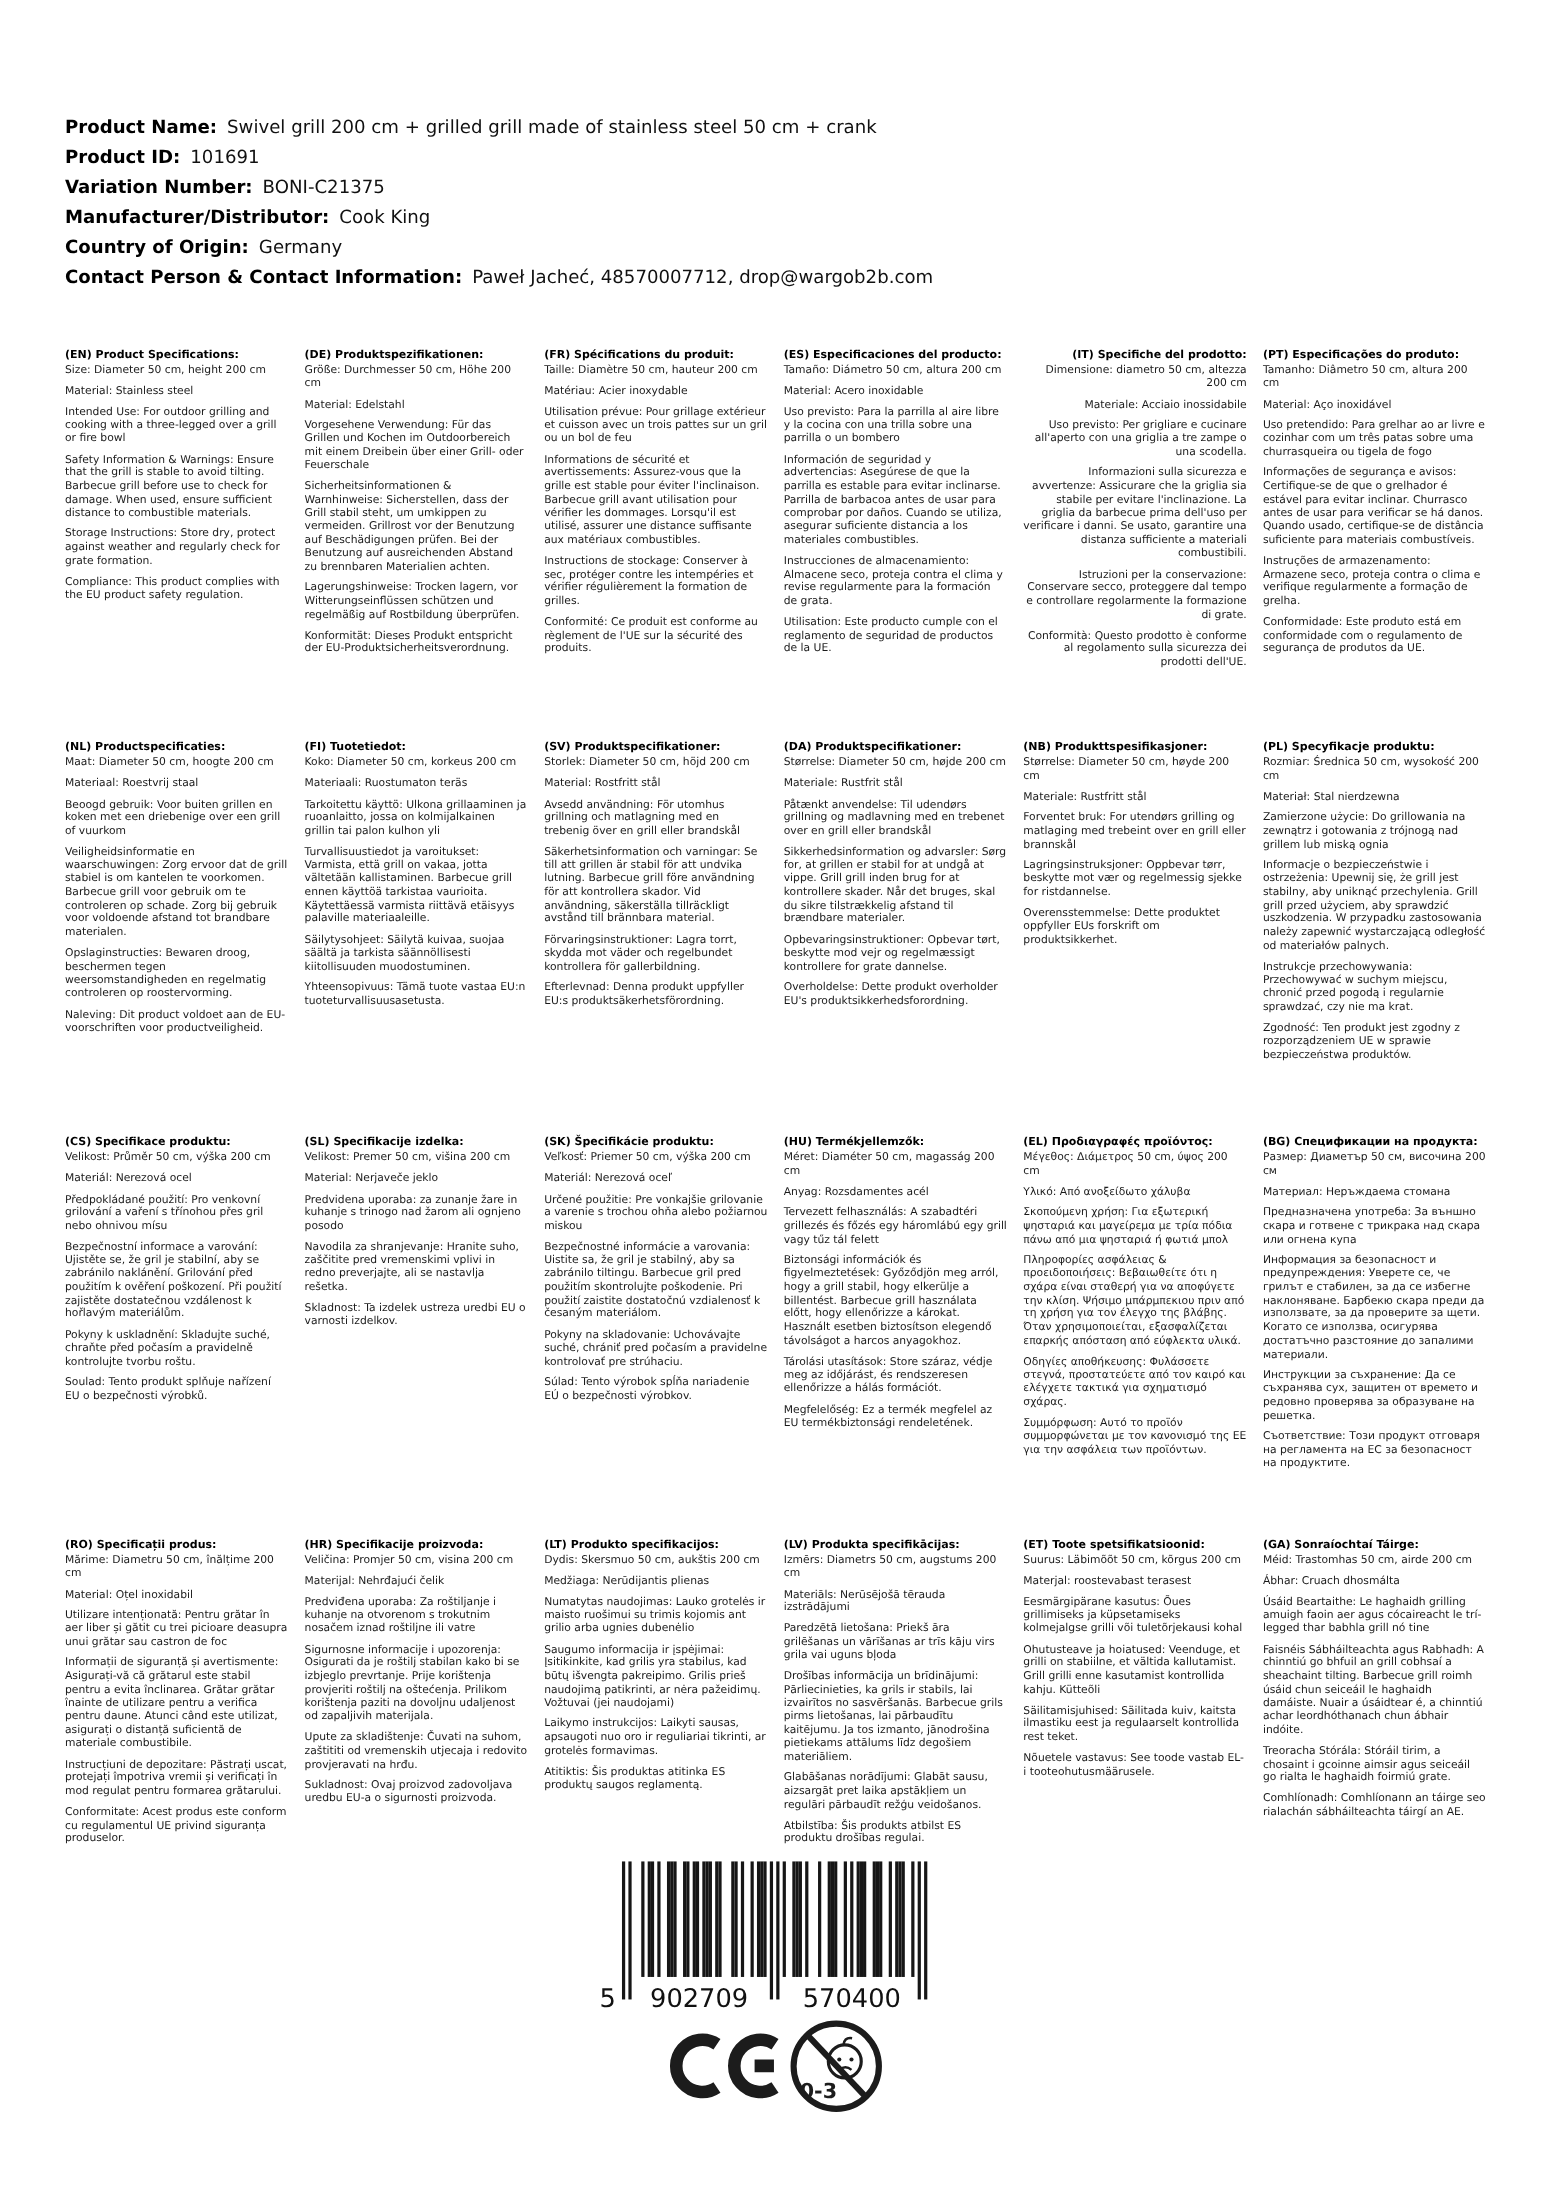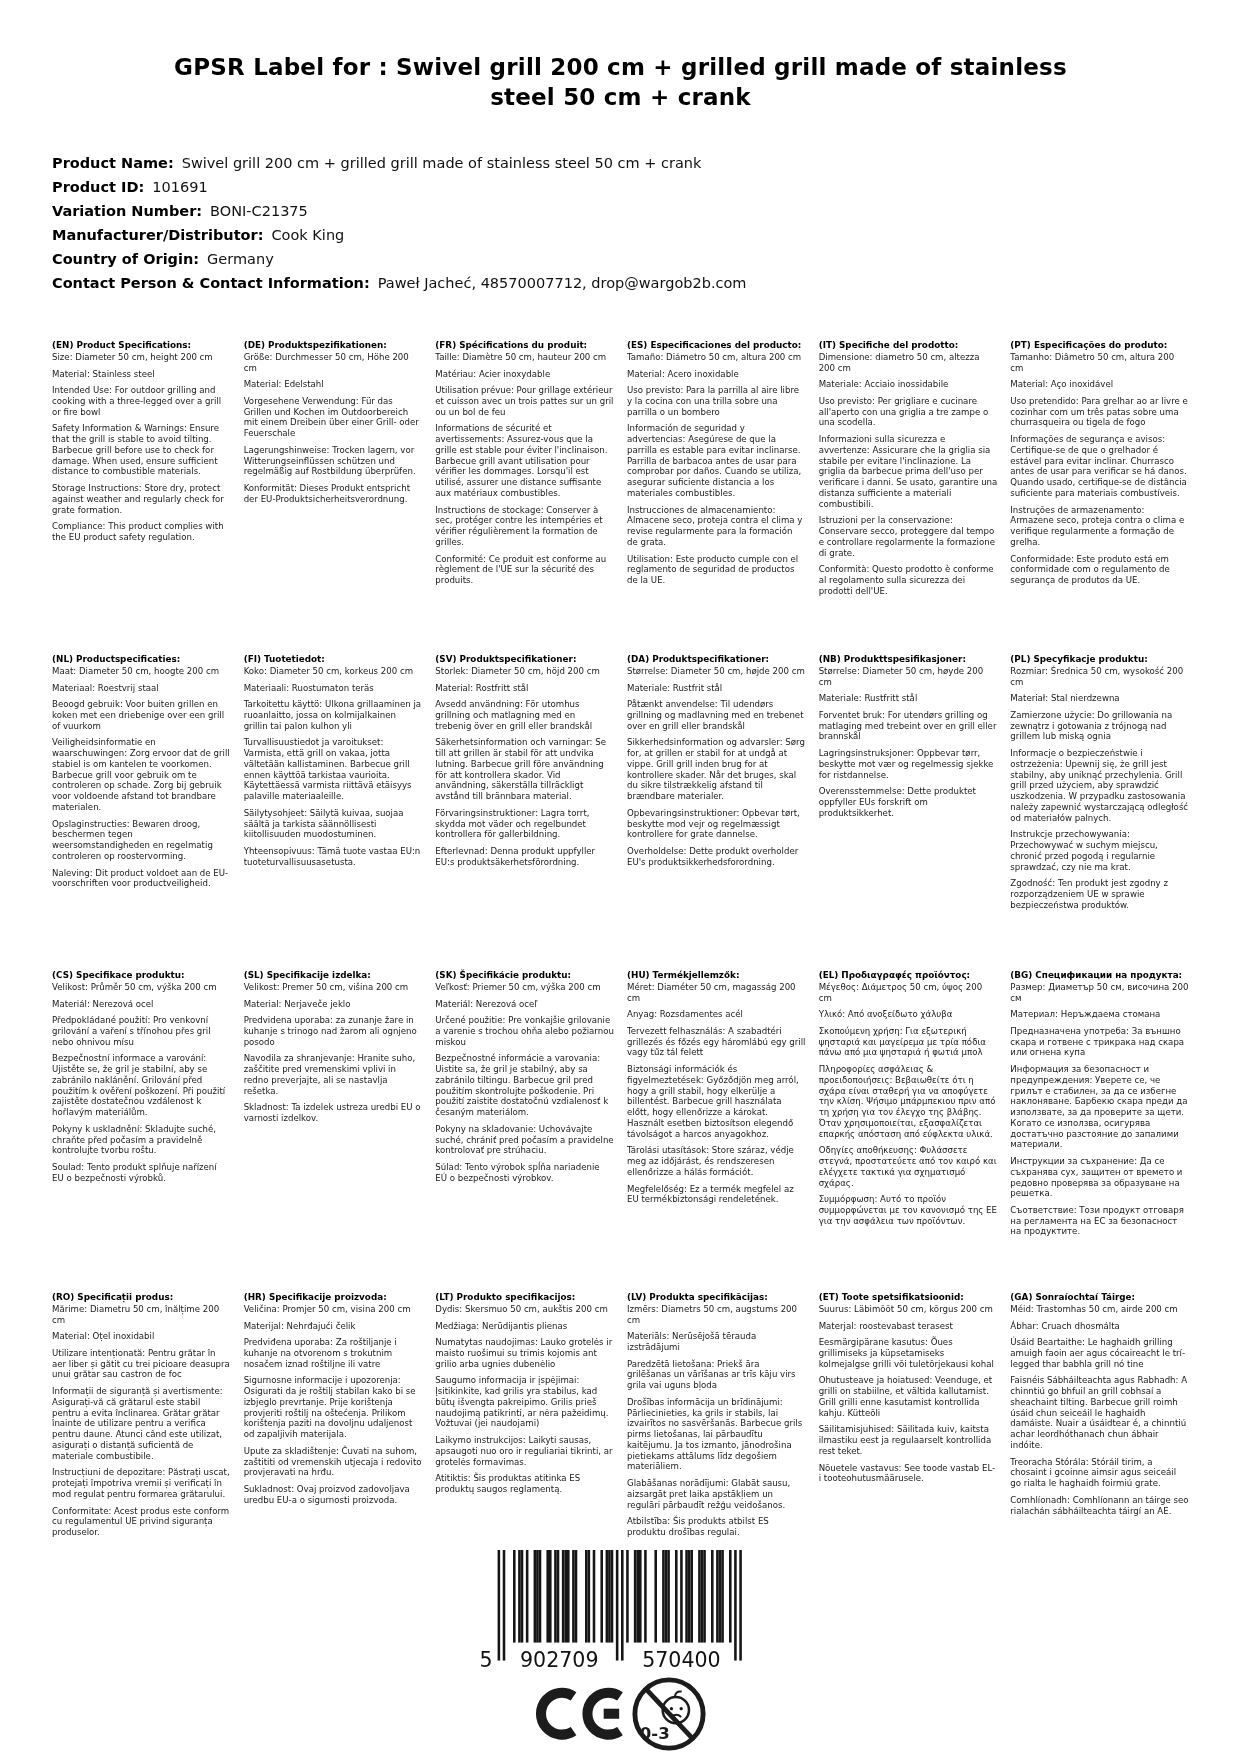--- a/index.html
+++ b/index.html
@@ -29,21 +29,20 @@
   .barcode-svg text{font-family:"DejaVu Sans",sans-serif;font-size:16px;fill:#111;}
   .marks-row{display:flex;align-items:center;margin-top:2px;}
   .icon-svg{display:block;}
   .sr-only{position:absolute;width:1px;height:1px;overflow:hidden;clip:rect(0 0 0 0);white-space:nowrap;}
 </style>
 </head>
 <body>
 
 <div class="page">
 
-  <h1 class="title">GPSR Label for : Swivel grill 200 cm + grilled grill made of stainless steel 50 cm + crank</h1>
 
   <div class="product-info">
     <p class="info-row">
       <span class="info-label">Product Name:</span><span class="info-value">Swivel grill 200 cm + grilled grill made of stainless steel 50 cm + crank</span>
     </p>
     <p class="info-row">
       <span class="info-label">Product ID:</span><span class="info-value">101691</span>
     </p>
     <p class="info-row">
       <span class="info-label">Variation Number:</span><span class="info-value">BONI-C21375</span>
@@ -67,20 +66,21 @@
         <p>Intended Use: For outdoor grilling and cooking with a three-legged over a grill or fire bowl</p>
         <p>Safety Information &amp; Warnings: Ensure that the grill is stable to avoid tilting. Barbecue grill before use to check for damage. When used, ensure sufficient distance to combustible materials.</p>
         <p>Storage Instructions: Store dry, protect against weather and regularly check for grate formation.</p>
         <p>Compliance: This product complies with the EU product safety regulation.</p>
       </div>
       <div class="lang-block" style="min-height: 314px;">
         <div class="lang-title">(DE) Produktspezifikationen:</div>
         <p>Größe: Durchmesser 50 cm, Höhe 200 cm</p>
         <p>Material: Edelstahl</p>
         <p>Vorgesehene Verwendung: Für das Grillen und Kochen im Outdoorbereich mit einem Dreibein über einer Grill- oder Feuerschale</p>
+        <p>Sicherheitsinformationen &amp; Warnhinweise: Sicherstellen, dass der Grill stabil steht, um umkippen zu vermeiden. Grillrost vor der Benutzung auf Beschädigungen prüfen. Bei der Benutzung auf ausreichenden Abstand zu brennbaren Materialien achten.</p>
         <p>Lagerungshinweise: Trocken lagern, vor Witterungseinflüssen schützen und regelmäßig auf Rostbildung überprüfen.</p>
         <p>Konformität: Dieses Produkt entspricht der EU-Produktsicherheitsverordnung.</p>
       </div>
       <div class="lang-block" style="min-height: 314px;">
         <div class="lang-title">(FR) Spécifications du produit:</div>
         <p>Taille: Diamètre 50 cm, hauteur 200 cm</p>
         <p>Matériau: Acier inoxydable</p>
         <p>Utilisation prévue: Pour grillage extérieur et cuisson avec un trois pattes sur un gril ou un bol de feu</p>
         <p>Informations de sécurité et avertissements: Assurez-vous que la grille est stable pour éviter l'inclinaison. Barbecue grill avant utilisation pour vérifier les dommages. Lorsqu'il est utilisé, assurer une distance suffisante aux matériaux combustibles.</p>
         <p>Instructions de stockage: Conserver à sec, protéger contre les intempéries et vérifier régulièrement la formation de grilles.</p>
@@ -88,21 +88,21 @@
       </div>
       <div class="lang-block" style="min-height: 314px;">
         <div class="lang-title">(ES) Especificaciones del producto:</div>
         <p>Tamaño: Diámetro 50 cm, altura 200 cm</p>
         <p>Material: Acero inoxidable</p>
         <p>Uso previsto: Para la parrilla al aire libre y la cocina con una trilla sobre una parrilla o un bombero</p>
         <p>Información de seguridad y advertencias: Asegúrese de que la parrilla es estable para evitar inclinarse. Parrilla de barbacoa antes de usar para comprobar por daños. Cuando se utiliza, asegurar suficiente distancia a los materiales combustibles.</p>
         <p>Instrucciones de almacenamiento: Almacene seco, proteja contra el clima y revise regularmente para la formación de grata.</p>
         <p>Utilisation: Este producto cumple con el reglamento de seguridad de productos de la UE.</p>
       </div>
-      <div class="lang-block" style="min-height: 314px;">
+      <div class="lang-block" style="min-height: 314px; text-align: right;">
         <div class="lang-title">(IT) Specifiche del prodotto:</div>
         <p>Dimensione: diametro 50 cm, altezza 200 cm</p>
         <p>Materiale: Acciaio inossidabile</p>
         <p>Uso previsto: Per grigliare e cucinare all'aperto con una griglia a tre zampe o una scodella.</p>
         <p>Informazioni sulla sicurezza e avvertenze: Assicurare che la griglia sia stabile per evitare l'inclinazione. La griglia da barbecue prima dell'uso per verificare i danni. Se usato, garantire una distanza sufficiente a materiali combustibili.</p>
         <p>Istruzioni per la conservazione: Conservare secco, proteggere dal tempo e controllare regolarmente la formazione di grate.</p>
         <p>Conformità: Questo prodotto è conforme al regolamento sulla sicurezza dei prodotti dell'UE.</p>
       </div>
       <div class="lang-block" style="min-height: 314px;">
         <div class="lang-title">(PT) Especificações do produto:</div>

